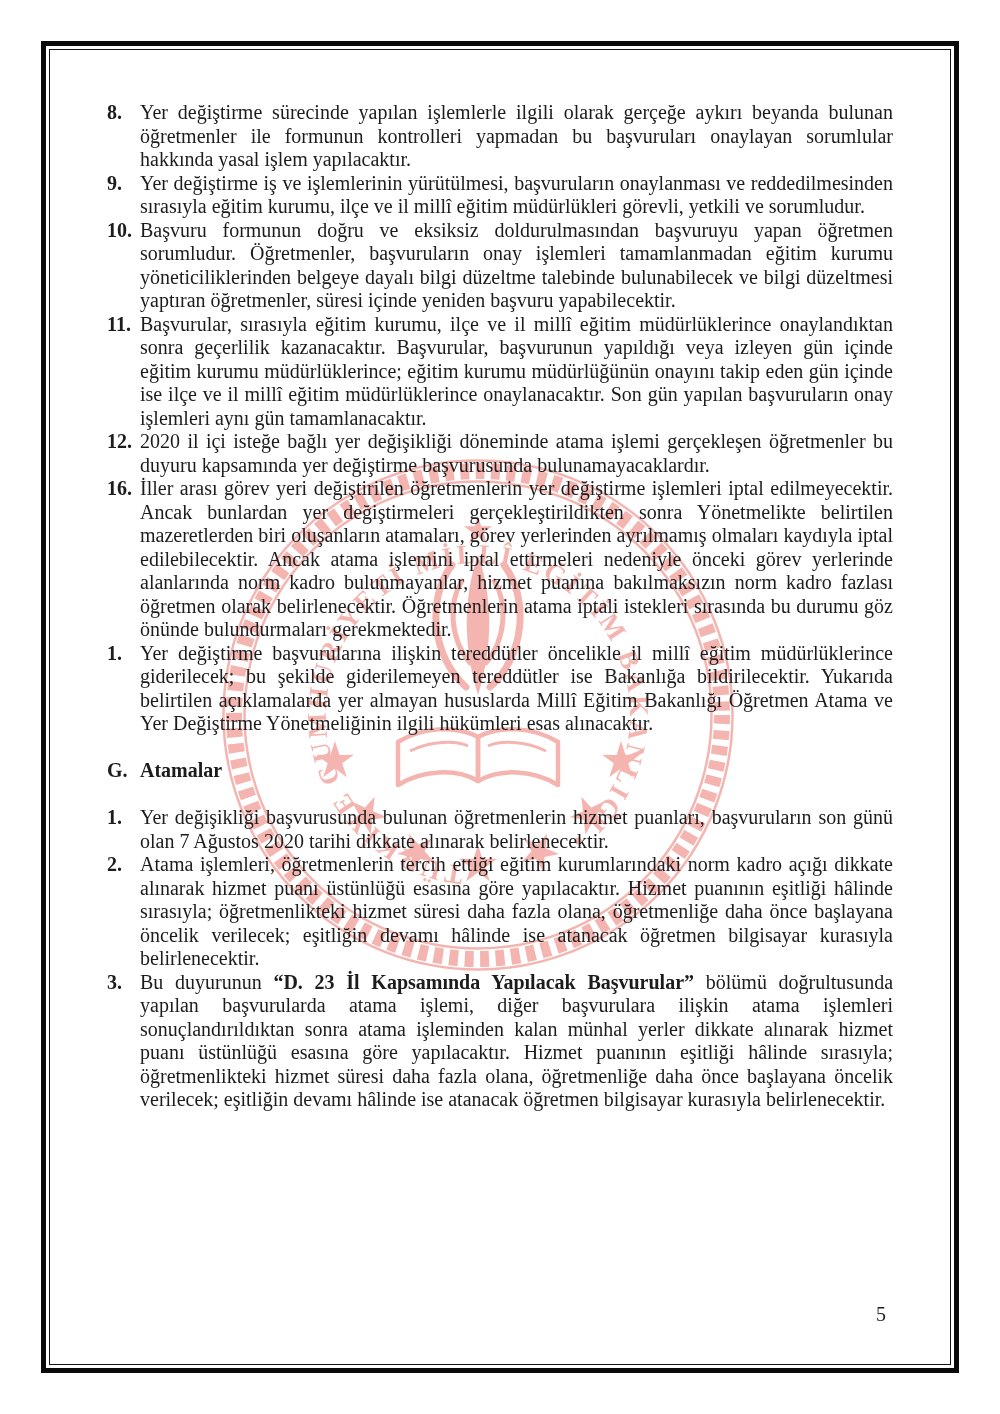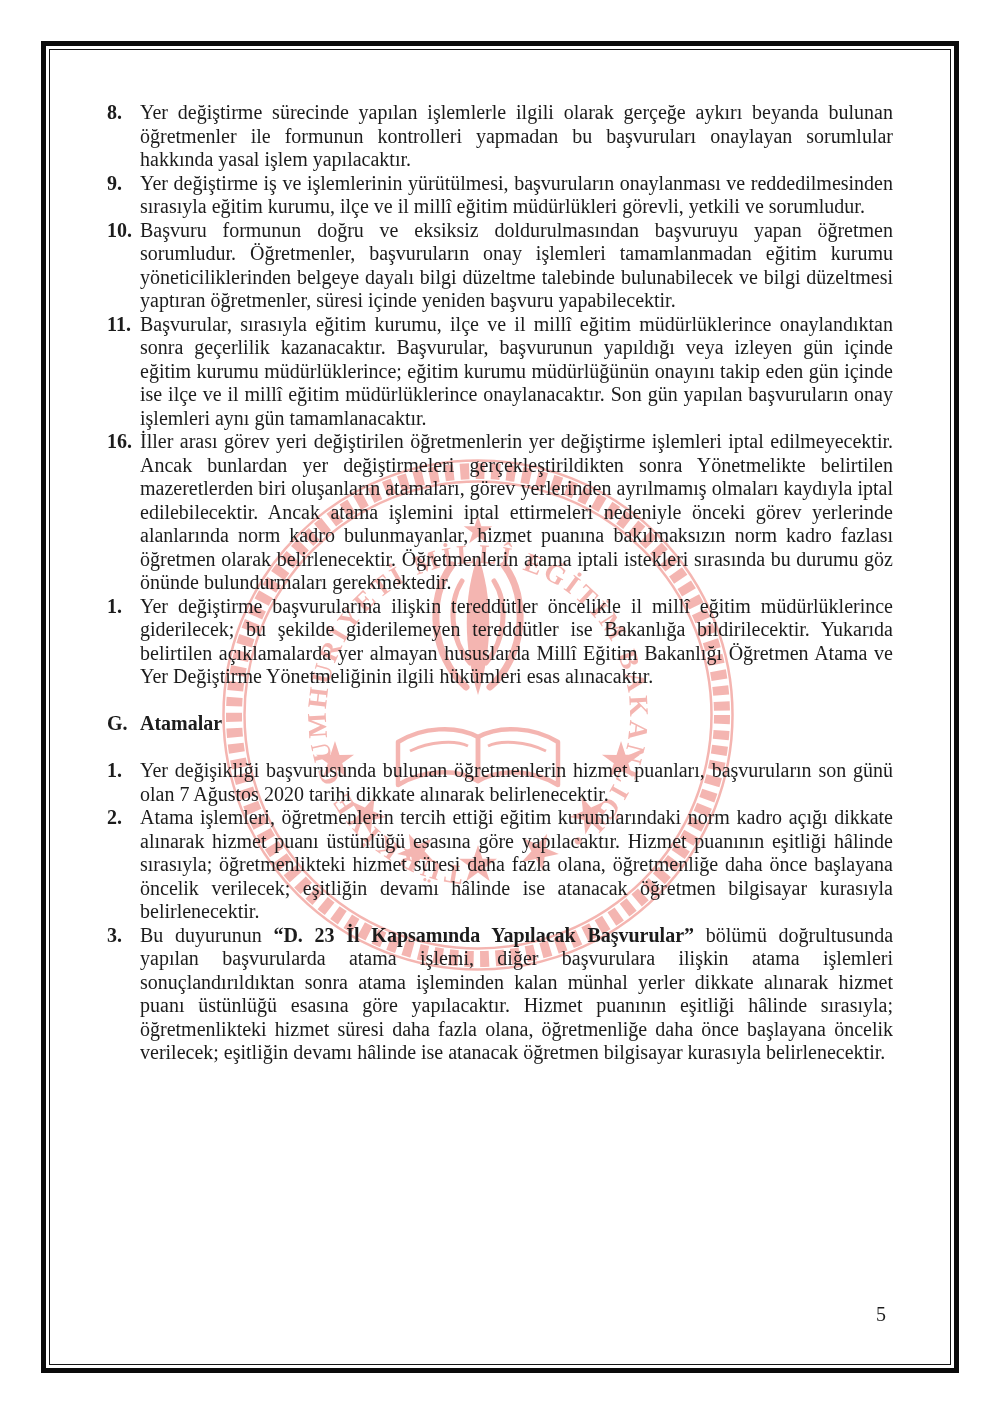--- a/index.html
+++ b/index.html
@@ -144,20 +144,24 @@
   <div class="item">
     <span class="num">10.</span>
     <span><span>Başvuru formunun doğru ve eksiksiz doldurulmasından başvuruyu yapan öğretmen sorumludur. Öğretmenler, başvuruların onay işlemleri tamamlanmadan eğitim kurumu yöneticiliklerinden belgeye dayalı bilgi düzeltme talebinde bulunabilecek ve bilgi düzeltmesi yaptıran öğretmenler, süresi içinde yeniden başvuru yapabilecektir.</span></span>
   </div>
 
   <div class="item">
     <span class="num">11.</span>
     <span><span>Başvurular, sırasıyla eğitim kurumu, ilçe ve il millî eğitim müdürlüklerince onaylandıktan sonra geçerlilik kazanacaktır. Başvurular, başvurunun yapıldığı veya izleyen gün içinde eğitim kurumu müdürlüklerince; eğitim kurumu müdürlüğünün onayını takip eden gün içinde ise ilçe ve il millî eğitim müdürlüklerince onaylanacaktır. Son gün yapılan başvuruların onay işlemleri aynı gün tamamlanacaktır.</span></span>
   </div>
 
+  <div class="item">
+    <span class="num">12.</span>
+    <span><span>2020 il içi isteğe bağlı yer değişikliği döneminde atama işlemi gerçekleşen öğretmenler bu duyuru kapsamında yer değiştirme başvurusunda bulunamayacaklardır.</span></span>
+  </div>
 
   <div class="item">
     <span class="num">16.</span>
     <span><span>İller arası görev yeri değiştirilen öğretmenlerin yer değiştirme işlemleri iptal edilmeyecektir. Ancak bunlardan yer değiştirmeleri gerçekleştirildikten sonra Yönetmelikte belirtilen mazeretlerden biri oluşanların atamaları, görev yerlerinden ayrılmamış olmaları kaydıyla iptal edilebilecektir. Ancak atama işlemini iptal ettirmeleri nedeniyle önceki görev yerlerinde alanlarında norm kadro bulunmayanlar, hizmet puanına bakılmaksızın norm kadro fazlası öğretmen olarak belirlenecektir. Öğretmenlerin atama iptali istekleri sırasında bu durumu göz önünde bulundurmaları gerekmektedir.</span></span>
   </div>
 
   <div class="item">
     <span class="num">1.</span>
     <span><span>Yer değiştirme başvurularına ilişkin tereddütler öncelikle il millî eğitim müdürlüklerince giderilecek; bu şekilde giderilemeyen tereddütler ise Bakanlığa bildirilecektir. Yukarıda belirtilen açıklamalarda yer almayan hususlarda Millî Eğitim Bakanlığı Öğretmen Atama ve Yer Değiştirme Yönetmeliğinin ilgili hükümleri esas alınacaktır.</span></span>
   </div>

